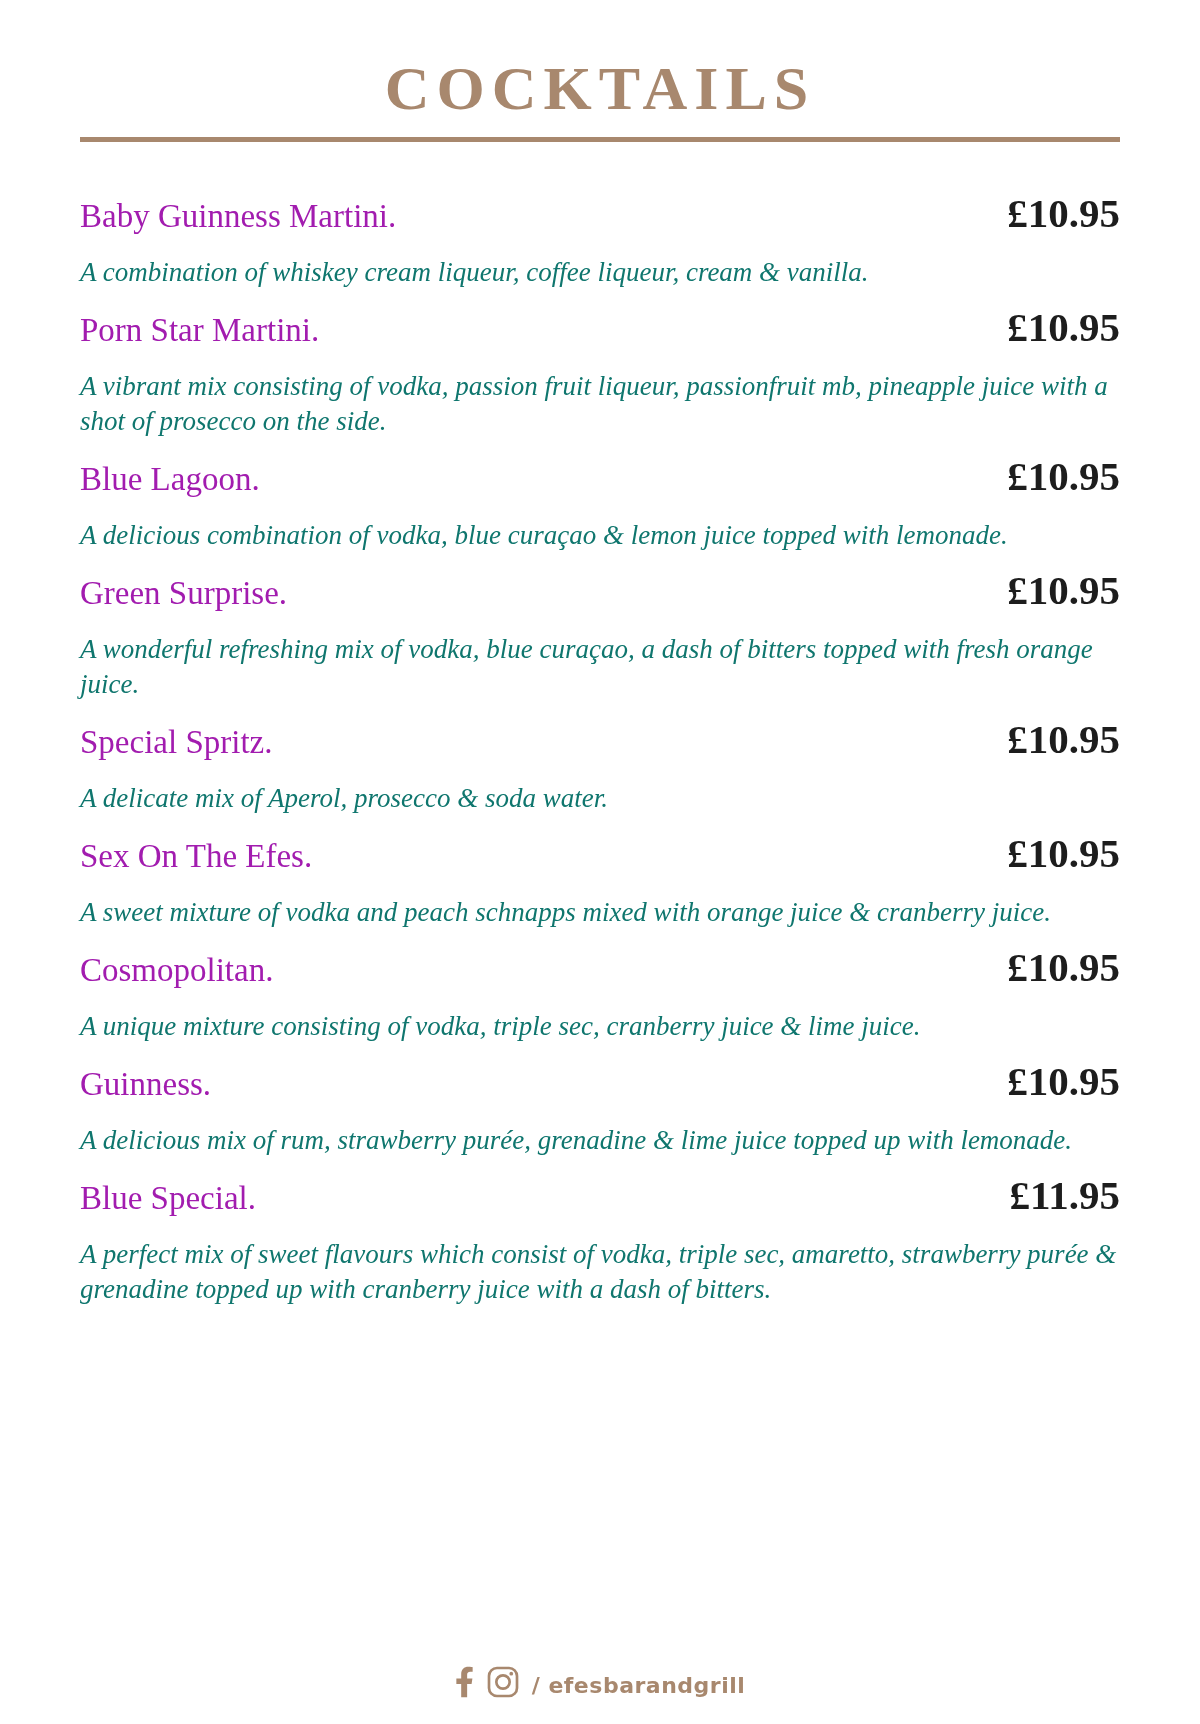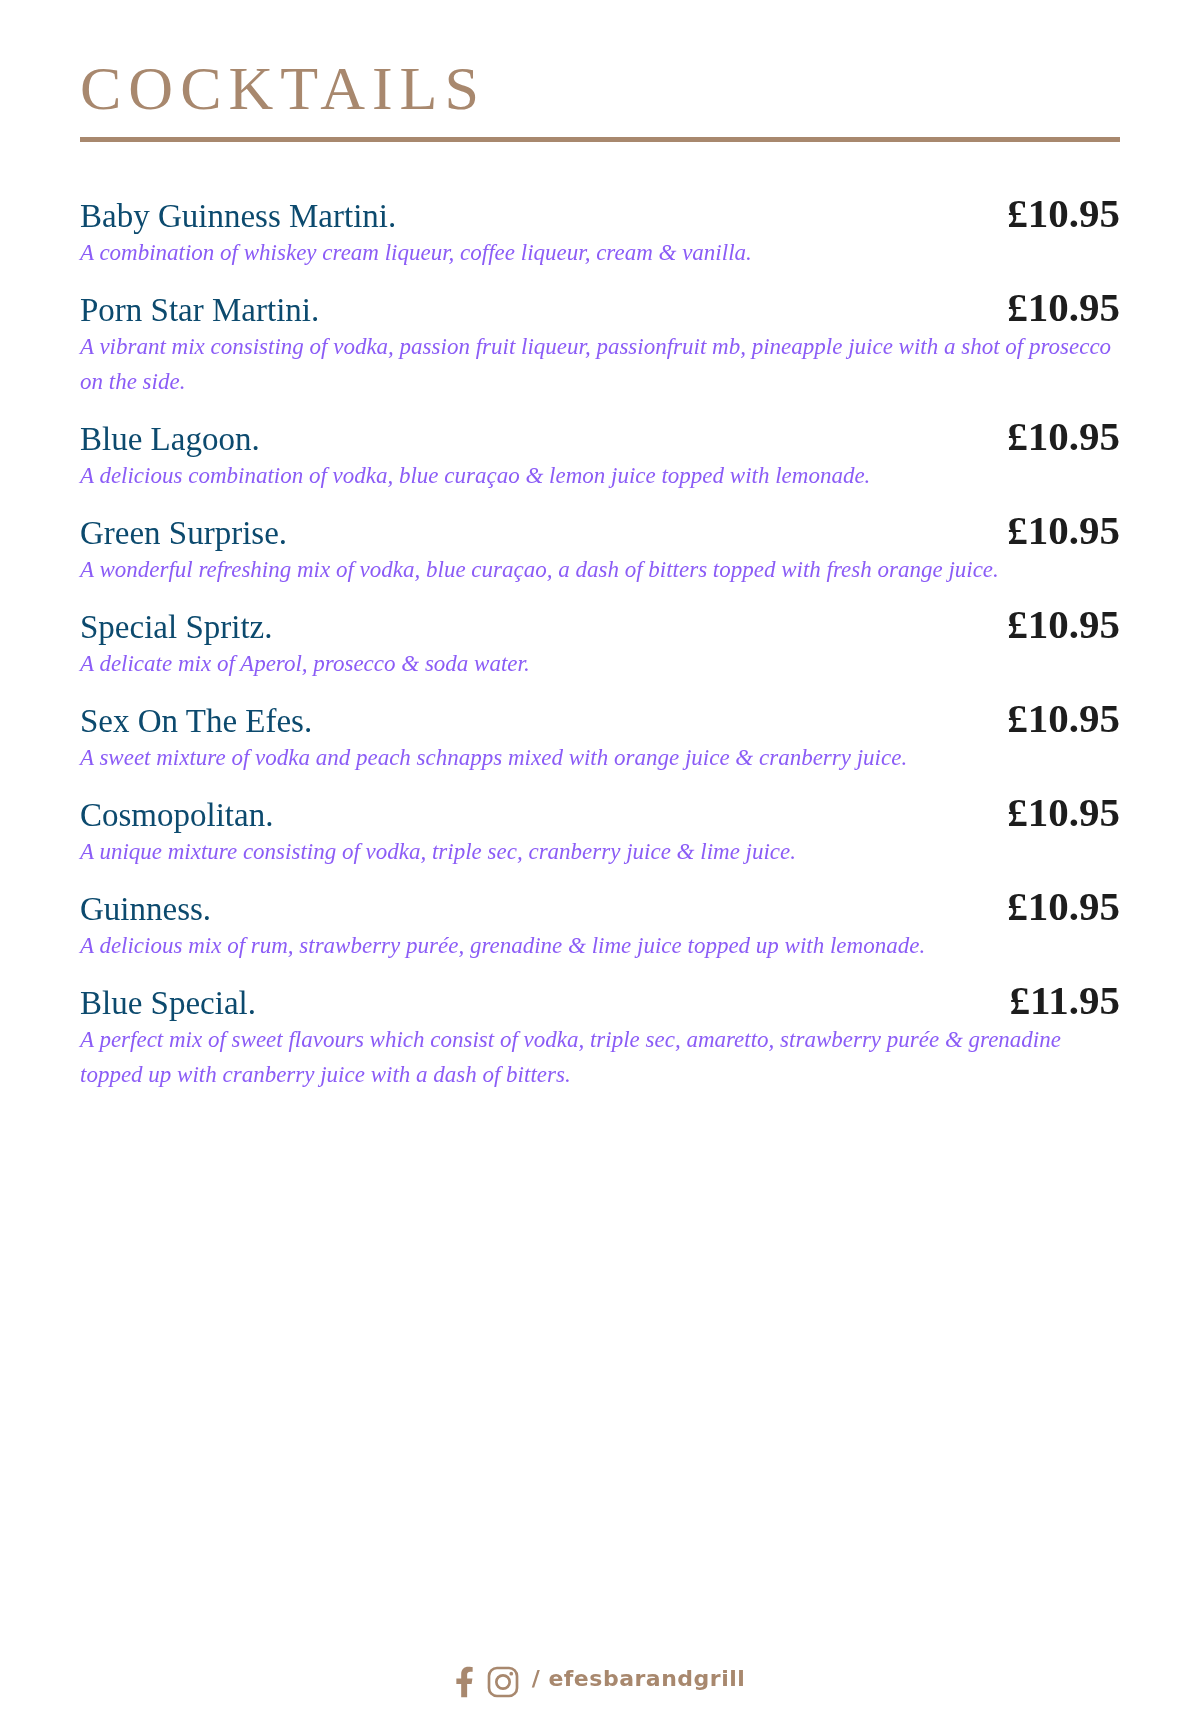--- a/index.html
+++ b/index.html
@@ -12,23 +12,23 @@
     color: #1d1d1d;
     overflow: hidden;
   }
   .page {
     position: absolute;
     inset: 0;
     padding: 0 80px;
   }
   .title {
     margin-top: 56px;
-    text-align: left;
+    text-align: center;
     font-family: "Liberation Serif", serif;
-    font-weight: 400;
+    font-weight: 700;
     font-size: 62px;
     line-height: 1.05;
     letter-spacing: 7px;
     color: #a8886e;
   }
   .rule {
     margin-top: 16px;
     height: 5px;
     background: #a8886e;
     border: none;
@@ -41,44 +41,44 @@
   }
   .item-head {
     display: flex;
     justify-content: space-between;
     align-items: baseline;
   }
   .item-name {
     font-size: 33px;
     line-height: 38px;
     font-weight: 400;
-    color: #0c4a6e;
+    color: #a21caf;
   }
   .item-price {
     font-size: 41px;
     line-height: 38px;
     font-weight: 700;
     color: #1d1d1d;
     white-space: nowrap;
   }
   .item-desc {
-    margin-top: 0;
+    margin-top: 20px;
     font-style: italic;
-    font-size: 23px;
+    font-size: 27px;
     line-height: 35px;
-    color: #8b5cf6;
+    color: #0f766e;
     max-width: 1040px;
   }
   .footer {
     position: absolute;
     left: 0;
     right: 0;
     bottom: 26px;
     display: flex;
-    align-items: flex-start;
+    align-items: flex-end;
     justify-content: center;
     gap: 13px;
     color: #a8886e;
   }
   .footer svg { display: block; }
   .footer-handle {
     font-family: "DejaVu Sans", "Liberation Sans", sans-serif;
     font-weight: 700;
     font-size: 22px;
     letter-spacing: 0.5px;

